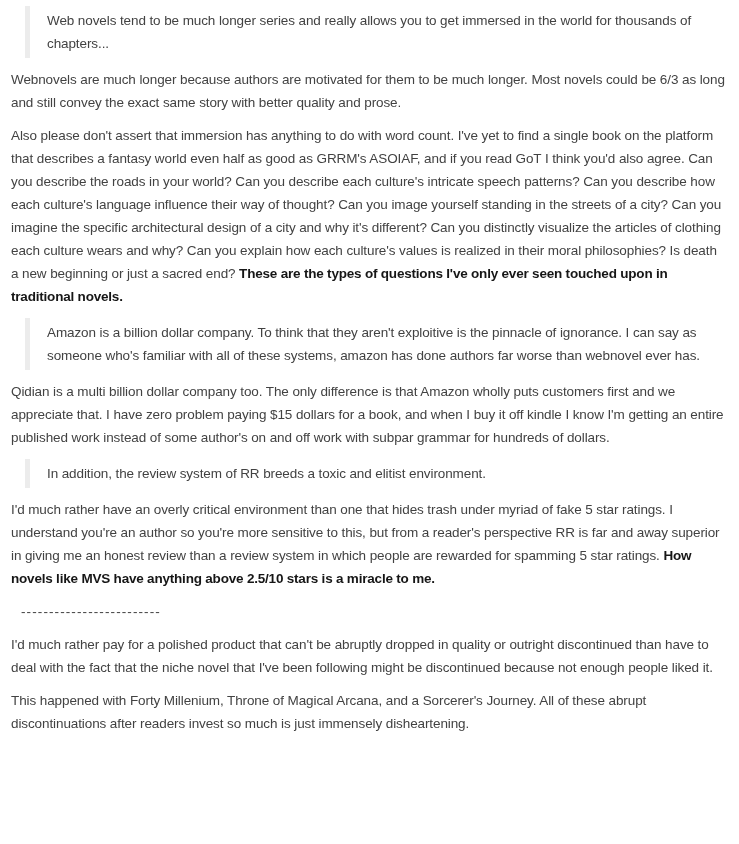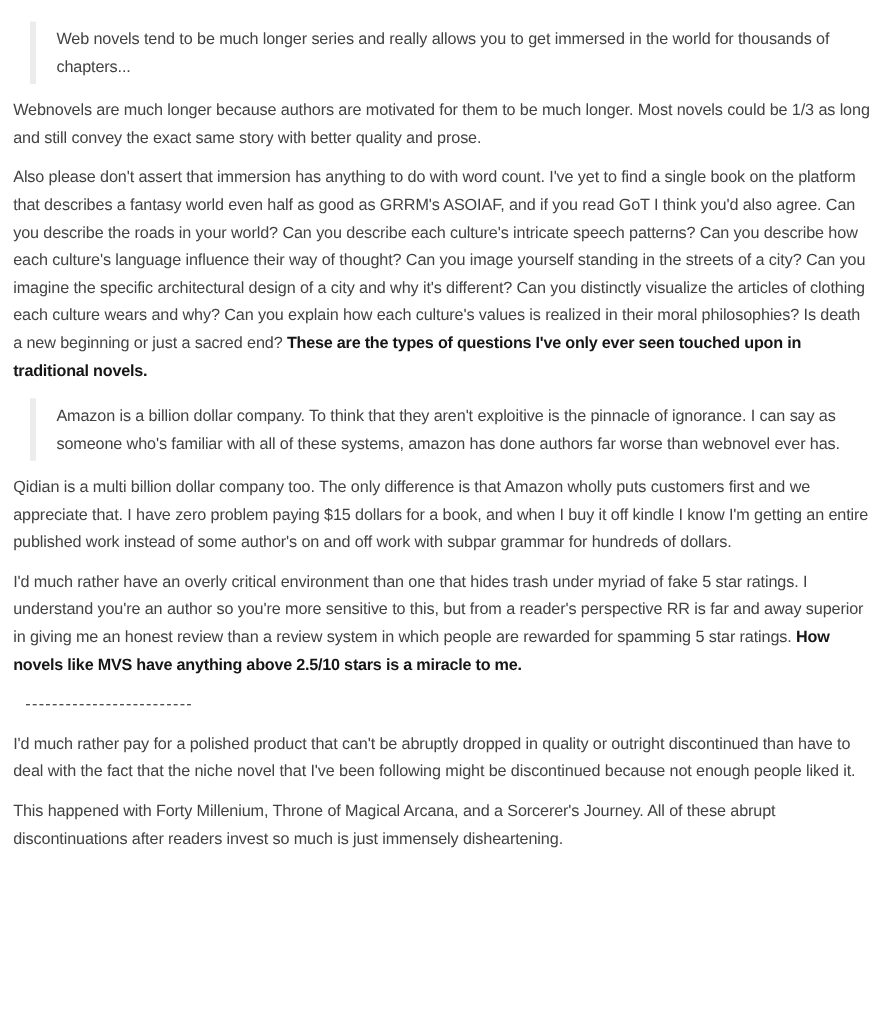--- a/index.html
+++ b/index.html
@@ -18,21 +18,21 @@
   }
   main[data-name="comment-body"] {
     box-sizing: border-box;
     width: 739px;
     padding: 6px 13px 16px 11px;
   }
   p {
     margin: 0 0 10px 0;
   }
   blockquote {
-    margin: 12px 2px 10px 14px;
+    margin: 0 2px 10px 14px;
     border-left: 5px solid var(--quote-bar-color, #ececec);
     padding: 3px 24px 3px 17px;
   }
   blockquote p {
     margin: 0;
   }
   span.plain { font-weight: normal; }
   span.bold {
     font-weight: bold;
     color: var(--bold-color, #161616);
@@ -45,24 +45,27 @@
   }
 </style>
 </head>
 <body style="--text-color: #424242; --bold-color: #161616; --quote-bar-color: #ececec; background: rgb(255, 255, 255);">
 
 <main data-name="comment-body">
   <div data-name="comment-blocks">
       <blockquote data-name="quote-web-novels-length">
         <p data-name="quote-text"><span class="plain" data-name="text-segment">Web novels tend to be much longer series and really allows you to get immersed in the world for thousands of chapters...</span></p>
       </blockquote>
-      <p data-name="para-webnovels-longer"><span class="plain" data-name="text-segment">Webnovels are much longer because authors are motivated for them to be much longer. Most novels could be 1/3 as long and still convey the exact same story with better quality and prose.</span></p>
+      <p data-name="para-webnovels-longer"><span class="plain" data-name="text-segment">Webnovels are much longer because authors are motivated for them to be much longer. Most novels could be 6/3 as long and still convey the exact same story with better quality and prose.</span></p>
       <p data-name="para-immersion-word-count"><span class="plain" data-name="text-segment">Also please don't assert that immersion has anything to do with word count. I've yet to find a single book on the platform that describes a fantasy world even half as good as GRRM's ASOIAF, and if you read GoT I think you'd also agree. Can you describe the roads in your world? Can you describe each culture's intricate speech patterns? Can you describe how each culture's language influence their way of thought? Can you image yourself standing in the streets of a city? Can you imagine the specific architectural design of a city and why it's different? Can you distinctly visualize the articles of clothing each culture wears and why? Can you explain how each culture's values is realized in their moral philosophies? Is death a new beginning or just a sacred end? </span><span class="bold" data-name="bold-text-segment">These are the types of questions I've only ever seen touched upon in traditional novels.</span></p>
       <blockquote data-name="quote-amazon-billion-dollar">
         <p data-name="quote-text"><span class="plain" data-name="text-segment">Amazon is a billion dollar company. To think that they aren't exploitive is the pinnacle of ignorance. I can say as someone who's familiar with all of these systems, amazon has done authors far worse than webnovel ever has.</span></p>
       </blockquote>
       <p data-name="para-qidian-amazon-comparison"><span class="plain" data-name="text-segment">Qidian is a multi billion dollar company too. The only difference is that Amazon wholly puts customers first and we appreciate that. I have zero problem paying $15 dollars for a book, and when I buy it off kindle I know I'm getting an entire published work instead of some author's on and off work with subpar grammar for hundreds of dollars.</span></p>
+      <blockquote data-name="quote-rr-review-system">
+        <p data-name="quote-text"><span class="plain" data-name="text-segment">In addition, the review system of RR breeds a toxic and elitist environment.</span></p>
+      </blockquote>
       <p data-name="para-critical-environment"><span class="plain" data-name="text-segment">I'd much rather have an overly critical environment than one that hides trash under myriad of fake 5 star ratings. I understand you're an author so you're more sensitive to this, but from a reader's perspective RR is far and away superior in giving me an honest review than a review system in which people are rewarded for spamming 5 star ratings. </span><span class="bold" data-name="bold-text-segment">How novels like MVS have anything above 2.5/10 stars is a miracle to me.</span></p>
       <p class="divider" data-name="dashed-divider"><span class="plain" data-name="text-segment">-------------------------</span></p>
       <p data-name="para-polished-product"><span class="plain" data-name="text-segment">I'd much rather pay for a polished product that can't be abruptly dropped in quality or outright discontinued than have to deal with the fact that the niche novel that I've been following might be discontinued because not enough people liked it.</span></p>
       <p data-name="para-discontinued-novels"><span class="plain" data-name="text-segment">This happened with Forty Millenium, Throne of Magical Arcana, and a Sorcerer's Journey. All of these abrupt discontinuations after readers invest so much is just immensely disheartening.</span></p>
     </div>
 </main>
 
 </body></html>

